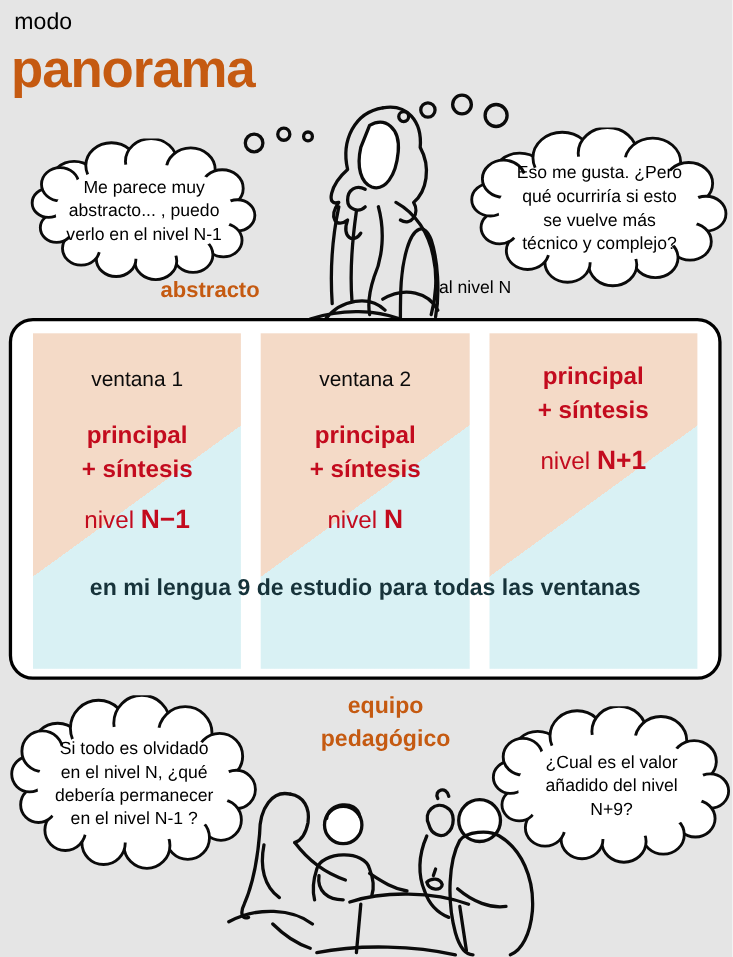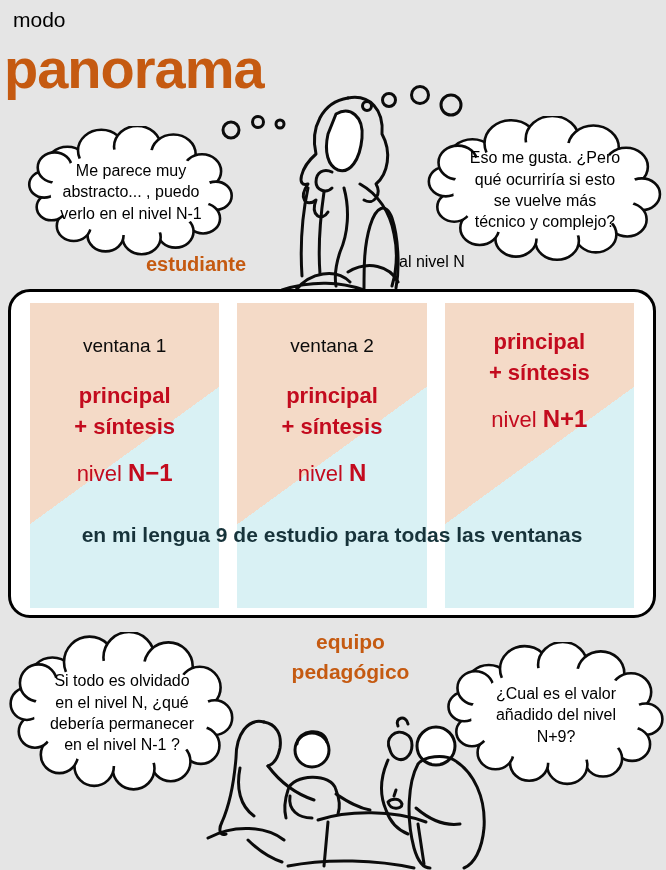--- a/index.html
+++ b/index.html
@@ -8,21 +8,21 @@
     --peach:#f4dac7;
     --light-blue:#d9f1f4;
     --footer-teal:#17333a;
   }
   *{margin:0;padding:0;box-sizing:border-box;}
   html,body{background:#fff;}
   body{font-family:"Liberation Sans",sans-serif;}
   .stage{position:relative;width:666px;height:870px;background:#e5e5e5;overflow:hidden;}
 
   .modo{position:absolute;left:13px;top:8px;font-size:21px;color:#000;}
-  .page-title{position:absolute;left:4px;top:36px;font-size:56px;font-weight:700;
+  .page-title{position:absolute;left:10px;top:36px;font-size:48px;font-weight:700;
               color:var(--accent-orange);letter-spacing:-1px;}
 
   
   .sketch{position:absolute;}
   .sketch path,.sketch circle{stroke:#0b0b0b;stroke-width:3;fill:none;
          stroke-linecap:round;stroke-linejoin:round;}
   .sketch .fillw{fill:#fff;}
 
   
   .cloud{position:absolute;z-index:3;}
@@ -126,21 +126,21 @@
       <circle cx="18" cy="62" r="14"></circle>
         <circle cx="28" cy="44" r="16"></circle>
       <ellipse cx="100" cy="70" rx="76" ry="46"></ellipse>
     </svg>
     <div class="cloud-text">Eso me gusta. ¿Pero
 qué ocurriría si esto
 se vuelve más
 técnico y complejo?</div>
   </div>
 
-  <div class="estudiante-label">estudiante</div>
+  <div class="estudiante-label">abstracto</div>
   <div class="al-nivel-label">al nivel N</div>
 
   <div class="panel">
     <div class="window-col">
       <div class="win-title">ventana 1</div>
       <div class="win-main">principal
 + síntesis</div>
       <div class="win-level"><span>nivel </span><span class="lvl-val">N−1</span></div>
     </div>
     <div class="window-col">

